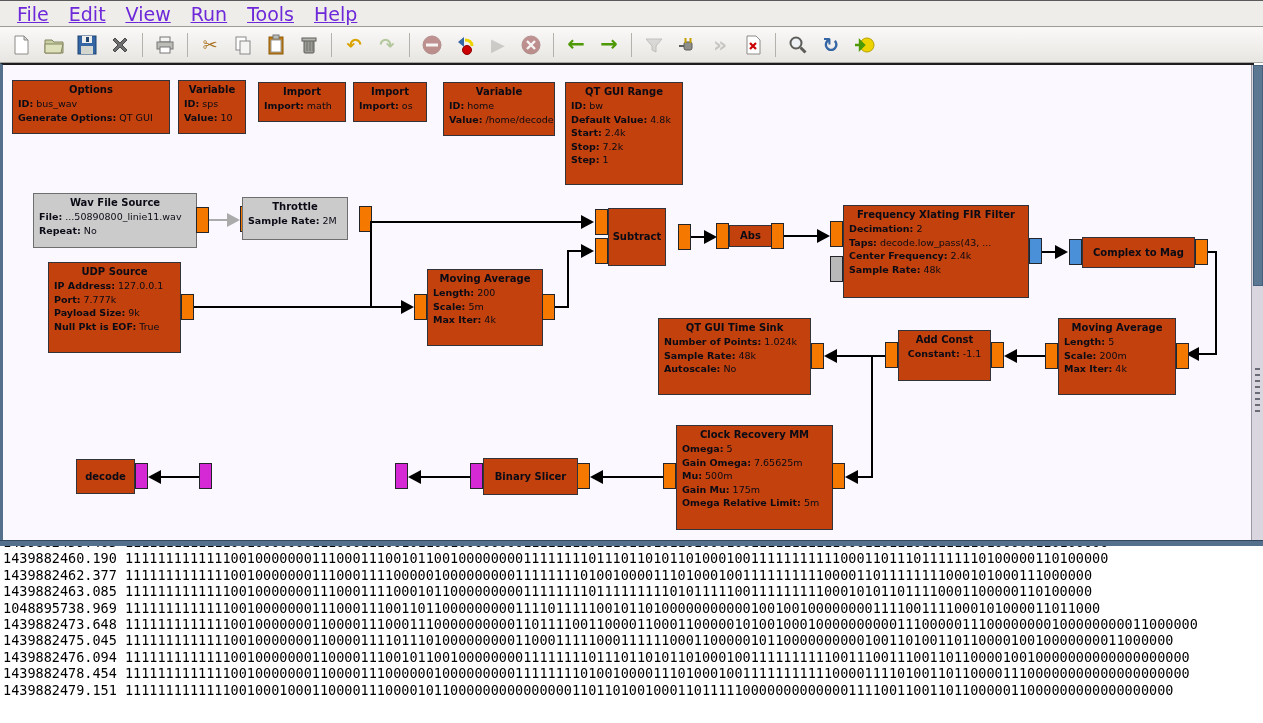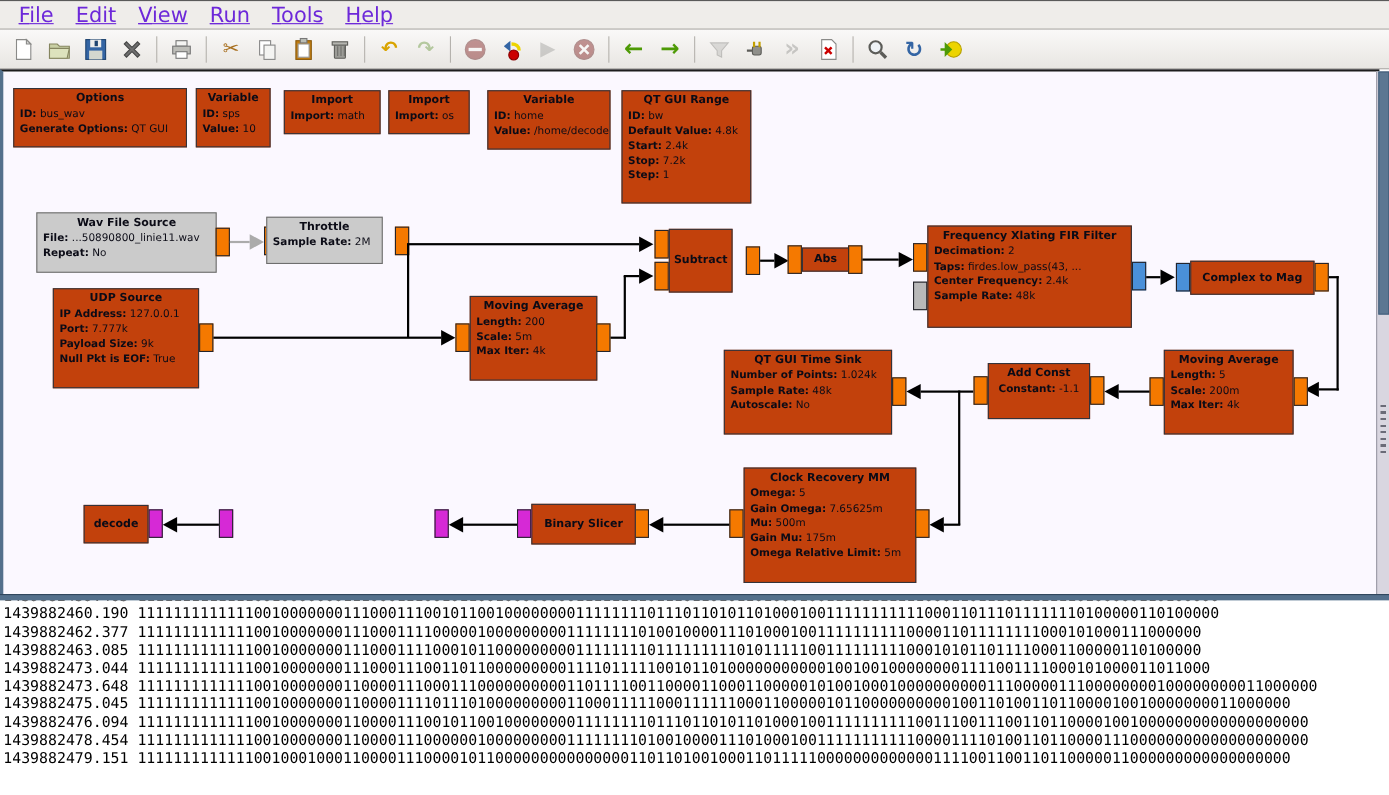--- a/index.html
+++ b/index.html
@@ -316,21 +316,21 @@
   </div>
   <div class="port p-or" style="left:768px;top:158px"></div>
   <div class="hl" style="left:781px;top:170px;width:33px"></div>
   <div class="ar ar-r" style="left:814px;top:164px"></div>
 
   <div class="port p-or" style="left:827px;top:156px"></div>
   <div class="port p-gy" style="left:827px;top:191px"></div>
   <div class="block" style="left:840px;top:140px;width:186px;height:93px">
     <div class="bt">Frequency Xlating FIR Filter</div>
     <div class="bp"><b>Decimation:</b> <span>2</span></div>
-    <div class="bp"><b>Taps:</b> <span>firdes.low_pass(43, ...</span></div>
+    <div class="bp"><b>Taps:</b> <span>decode.low_pass(43, ...</span></div>
     <div class="bp"><b>Center Frequency:</b> <span>2.4k</span></div>
     <div class="bp"><b>Sample Rate:</b> <span>48k</span></div>
   </div>
   <div class="port p-bl" style="left:1026px;top:173px"></div>
   <div class="hl" style="left:1039px;top:186px;width:13px"></div>
   <div class="ar ar-r" style="left:1052px;top:180px"></div>
 
   <div class="port p-bl" style="left:1066px;top:174px"></div>
   <div class="block" style="left:1079px;top:172px;width:113px;height:31px">
     <div class="bt vcenter">Complex to Mag</div>
@@ -411,19 +411,19 @@
   <div id="vgrip"></div>
 </div>
 
 <div id="hsep"></div>
 
 <div id="console">
   <div class="cline clip">1439882459.463 1111111111111001000000011100011100101100100000000111111110111011010110100010011111111111000110111011111110100000110100000</div>
   <div class="cline">1439882460.190 1111111111111001000000011100011100101100100000000111111110111011010110100010011111111111000110111011111110100000110100000</div>
   <div class="cline">1439882462.377 11111111111110010000000111000111100000100000000011111111010010000111010001001111111111000011011111111000101000111000000</div>
   <div class="cline">1439882463.085 11111111111110010000000111000111100010110000000001111111101111111110101111100111111111000101011011110001100000110100000</div>
-  <div class="cline">1439882473.044 111111111111100100000001110001110011011000000000111101111100101101000000000001001001000000001111001111000101000011011000</div>
+  <div class="cline">1048895738.969 111111111111100100000001110001110011011000000000111101111100101101000000000001001001000000001111001111000101000011011000</div>
   <div class="cline">1439882473.648 111111111111100100000001100001110001110000000000110111100110000110001100000101001000100000000001110000011100000000100000000011000000</div>
   <div class="cline">1439882475.045 111111111111100100000001100001111011101000000000110001111100011111100011000001011000000000010011010011011000010010000000011000000</div>
   <div class="cline">1439882476.094 11111111111110010000000110000111001011001000000001111111101110110101101000100111111111100111001110011011000010010000000000000000000</div>
   <div class="cline">1439882478.454 11111111111110010000000110000111000000100000000011111111010010000111010001001111111111100001111010011011000011100000000000000000000</div>
   <div class="cline">1439882479.151 111111111111100100010001100001110000101100000000000000011011010010001101111100000000000001111001100110110000011000000000000000000</div>
 </div>
 
 </body></html>

